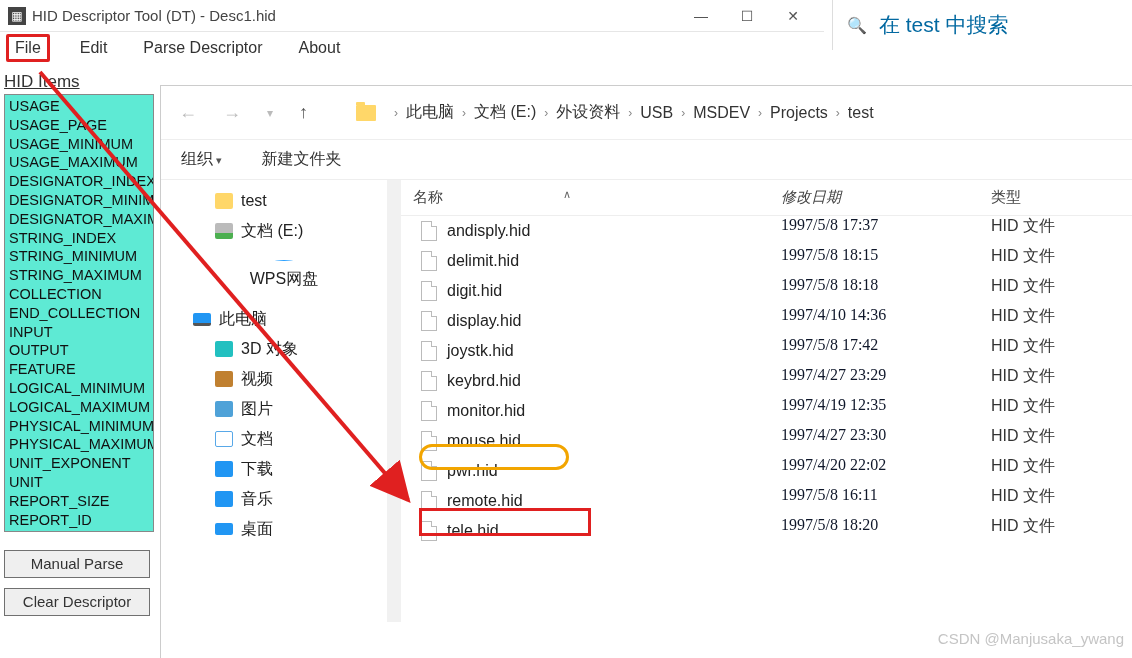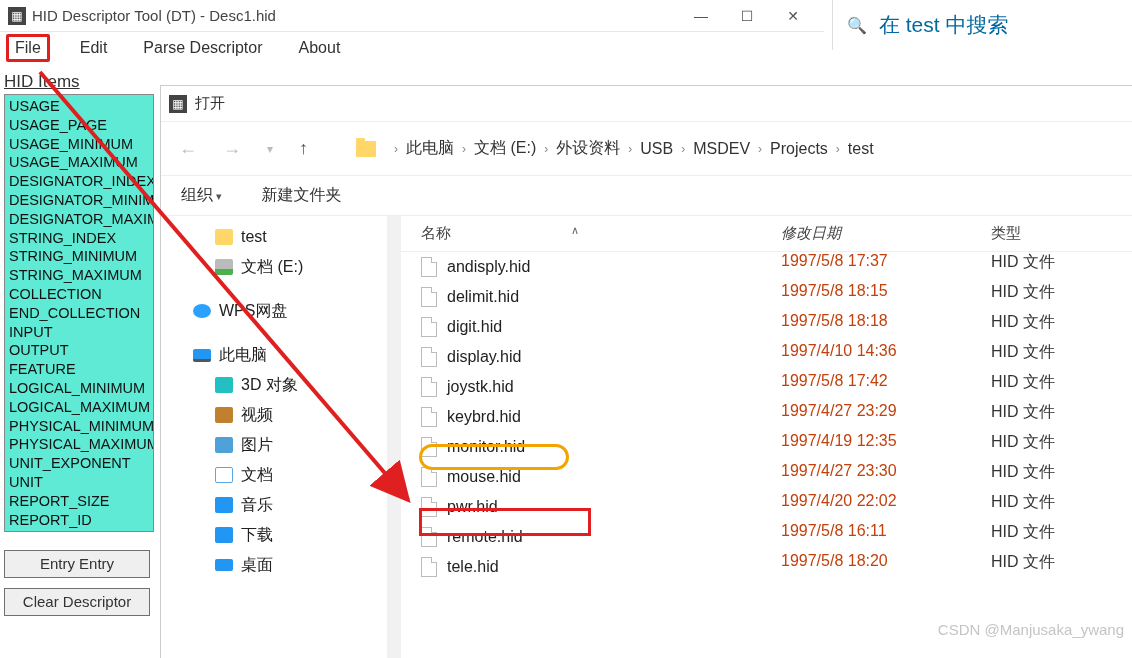--- a/index.html
+++ b/index.html
@@ -62,36 +62,36 @@
   .ticon.film   { background:#c08030; }
   .ticon.picture{ background:#4fa2d8;}
   .ticon.doc    { background:#fff; border:1px solid #58a8e8;}
   .ticon.dl     { background:#2196f3;}
   .ticon.music  { background:#2196f3; }
   .ticon.desk   { background:#2196f3; width:18px; height:12px;}
 
   .od-vsplit { width:14px; background:#f1f1f1;}
   .od-files { flex:1; padding:0;}
   .file-header-row{ display:flex; height:36px; align-items:center; border-bottom:1px solid #eee; font-size:15px; color:#444;}
-  .col-name-h { flex:0 0 380px; padding-left:20px; display:flex; align-items:flex-start; gap:120px;}
+  .col-name-h { flex:0 0 380px; padding-left:12px; display:flex; align-items:flex-start; gap:120px;}
   .col-date-h { flex:0 0 210px;font-style:italic;}
   .col-type-h { flex:1;}
   .hdr-caret { color:#666; font-size:11px;}
 
   .file-row { display:flex; height:30px; font-size:16px; color:#222;}
   .file-row .name-cell { flex:0 0 380px; padding-left:20px; display:flex; align-items:center; gap:10px;}
-  .file-row .date-cell { flex:0 0 210px; color:#c2410c;}
+  .file-row .date-cell { flex:0 0 210px; color:#0f172a;font-family:Liberation Serif, serif;}
   .file-row .type-cell { flex:1; color:#333;}
   .file-icon { width:16px; height:20px; border:1px solid #bbb; background:#fff; position:relative;}
   .file-icon::after{content:''; position:absolute; right:-1px; top:-1px; width:5px; height:5px; background:#fff; border-left:1px solid #bbb; border-bottom:1px solid #bbb;}
 
   .hl-yellow { position:absolute; border:3px solid #f2a500; border-radius:14px; pointer-events:none; z-index:40;}
   .hl-red    { position:absolute; border:3px solid #e02020; pointer-events:none; z-index:40;}
 
-  .watermark { position:absolute; right:8px; bottom:20px; color:rgba(190,190,190,0.9); font-size:15px; z-index:60;}
+  .watermark { position:absolute; right:8px; bottom:11px; color:rgba(190,190,190,0.9); font-size:15px; z-index:60;}
 
   .arrow-svg { position:absolute; left:0; top:0; z-index:50; pointer-events:none;}
 </style>
 </head>
 <body>
 
 <div class="app-window">
   <div class="titlebar">
     <span class="app-icon"></span>
     <span class="title-text">HID Descriptor Tool (DT) - Desc1.hid</span>
@@ -130,36 +130,32 @@
         <div>LOGICAL_MAXIMUM</div>
         <div>PHYSICAL_MINIMUM</div>
         <div>PHYSICAL_MAXIMUM</div>
         <div>UNIT_EXPONENT</div>
         <div>UNIT</div>
         <div>REPORT_SIZE</div>
         <div>REPORT_ID</div>
         <div>REPORT_COUNT</div>
       </div>
     <div class="btn-row">
-      <div class="side-btn">Entry Entry</div>
+      <div class="side-btn">Manual Parse</div>
       <div class="side-btn">Clear Descriptor</div>
     </div>
   </div>
 </div>
 
 <div class="search-strip">
   <span class="mag">🔍</span>
   <span class="stext">在 test 中搜索</span>
 </div>
 
 <div class="open-dialog">
-  <div class="od-title">
-    <span class="app-icon"></span>
-    <span class="ttxt">打开</span>
-  </div>
 
   <div class="od-nav">
     <span class="nav-arrow">←</span>
     <span class="nav-arrow">→</span>
     <span class="nav-arrow" style="font-size:12px;color:#bbb;">▾</span>
     <span class="nav-arrow up">↑</span>
     <span style="width:8px;"></span>
     <span class="nav-folder"></span>
     <div class="breadcrumb" id="breadcrumb">
         <span class="sep">›</span>
@@ -187,21 +183,21 @@
   <div class="od-body">
     <div class="od-tree" id="od-tree">
         <div class="tree-item indent">
           <span class="ticon folder"></span>
           <span>test</span>
         </div>
         <div class="tree-item indent">
           <span class="ticon drive"></span>
           <span>文档 (E:)</span>
         </div>
-        <div class="tree-item" style="margin-top: 14px;">
+        <div class="tree-item" style="margin-top: 14px; flex-direction: column;">
           <span class="ticon cloud"></span>
           <span>WPS网盘</span>
         </div>
         <div class="tree-item" style="margin-top: 14px;">
           <span class="ticon pc"></span>
           <span>此电脑</span>
         </div>
         <div class="tree-item indent">
           <span class="ticon cube"></span>
           <span>3D 对象</span>
@@ -212,26 +208,26 @@
         </div>
         <div class="tree-item indent">
           <span class="ticon picture"></span>
           <span>图片</span>
         </div>
         <div class="tree-item indent">
           <span class="ticon doc"></span>
           <span>文档</span>
         </div>
         <div class="tree-item indent">
+          <span class="ticon dl"></span>
+          <span>下载</span>
+        </div>
+        <div class="tree-item indent">
           <span class="ticon music"></span>
           <span>音乐</span>
-        </div>
-        <div class="tree-item indent">
-          <span class="ticon dl"></span>
-          <span>下载</span>
         </div>
         <div class="tree-item indent">
           <span class="ticon desk"></span>
           <span>桌面</span>
         </div>
       </div>
     <div class="od-vsplit"></div>
     <div class="od-files">
       <div class="file-header-row">
         <div class="col-name-h">

